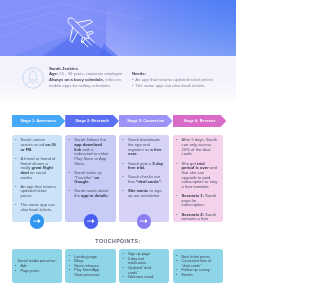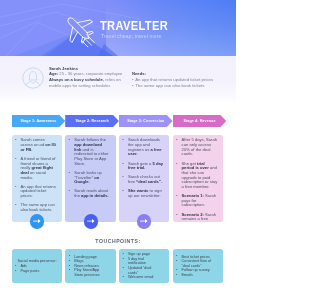--- a/index.html
+++ b/index.html
@@ -112,24 +112,20 @@
           <path d="M23.4 28.4 l4.9 3.2 v1.8 l-5.0 -1.5"></path>
           <path d="M16.6 28.4 l-4.9 3.2 v1.8 l5.0 -1.5"></path>
         </g>
 
         <path d="M28.0 26.0 L36.5 34.5"></path>
         <path d="M25.0 29.0 L33.5 37.5"></path>
         <path d="M22.2 32.0 L29.5 39.3"></path>
       </g>
     </svg>
 
-    <div class="hdr-text">
-      <div class="hdr-title">TRAVELTER</div>
-      <div class="hdr-tag">Travel cheap, travel more</div>
-    </div>
   </div>
 
   <div class="persona"></div>
 
   <svg class="avatar" viewBox="0 0 24 24">
     <circle cx="12" cy="12" r="11.1" fill="none" stroke="#bdd4ee" stroke-width="0.9"></circle>
     <path d="M12 5.0 c2.35 0 3.75 2.05 3.75 4.6 c0 1.75 -0.15 3.25 0.55 4.55 h-8.6
              c0.7 -1.3 0.55 -2.8 0.55 -4.55 c0 -2.55 1.4 -4.6 3.75 -4.6 z" fill="none" stroke="#bdd4ee" stroke-width="0.85" stroke-linejoin="round"></path>
     <path d="M4.4 20.4 c1.1 -2.6 3.3 -4.1 5.3 -4.65 l2.3 2.35 l2.3 -2.35
              c2.0 0.55 4.2 2.05 5.3 4.65" fill="none" stroke="#bdd4ee" stroke-width="0.85" stroke-linejoin="round"></path>

